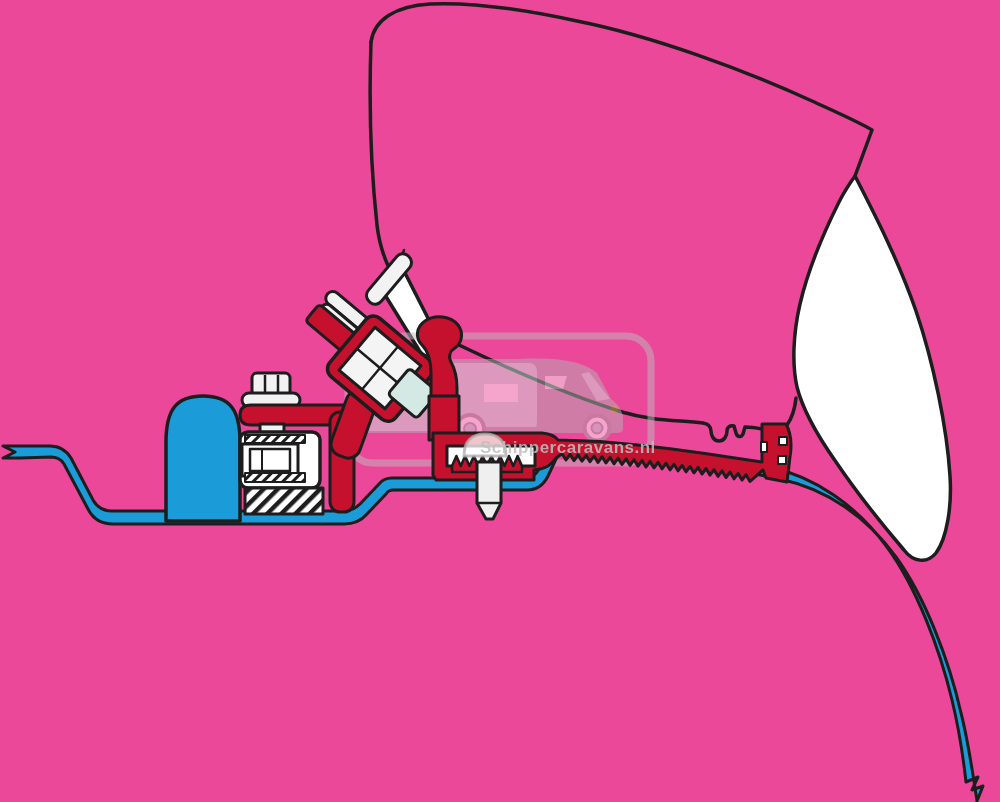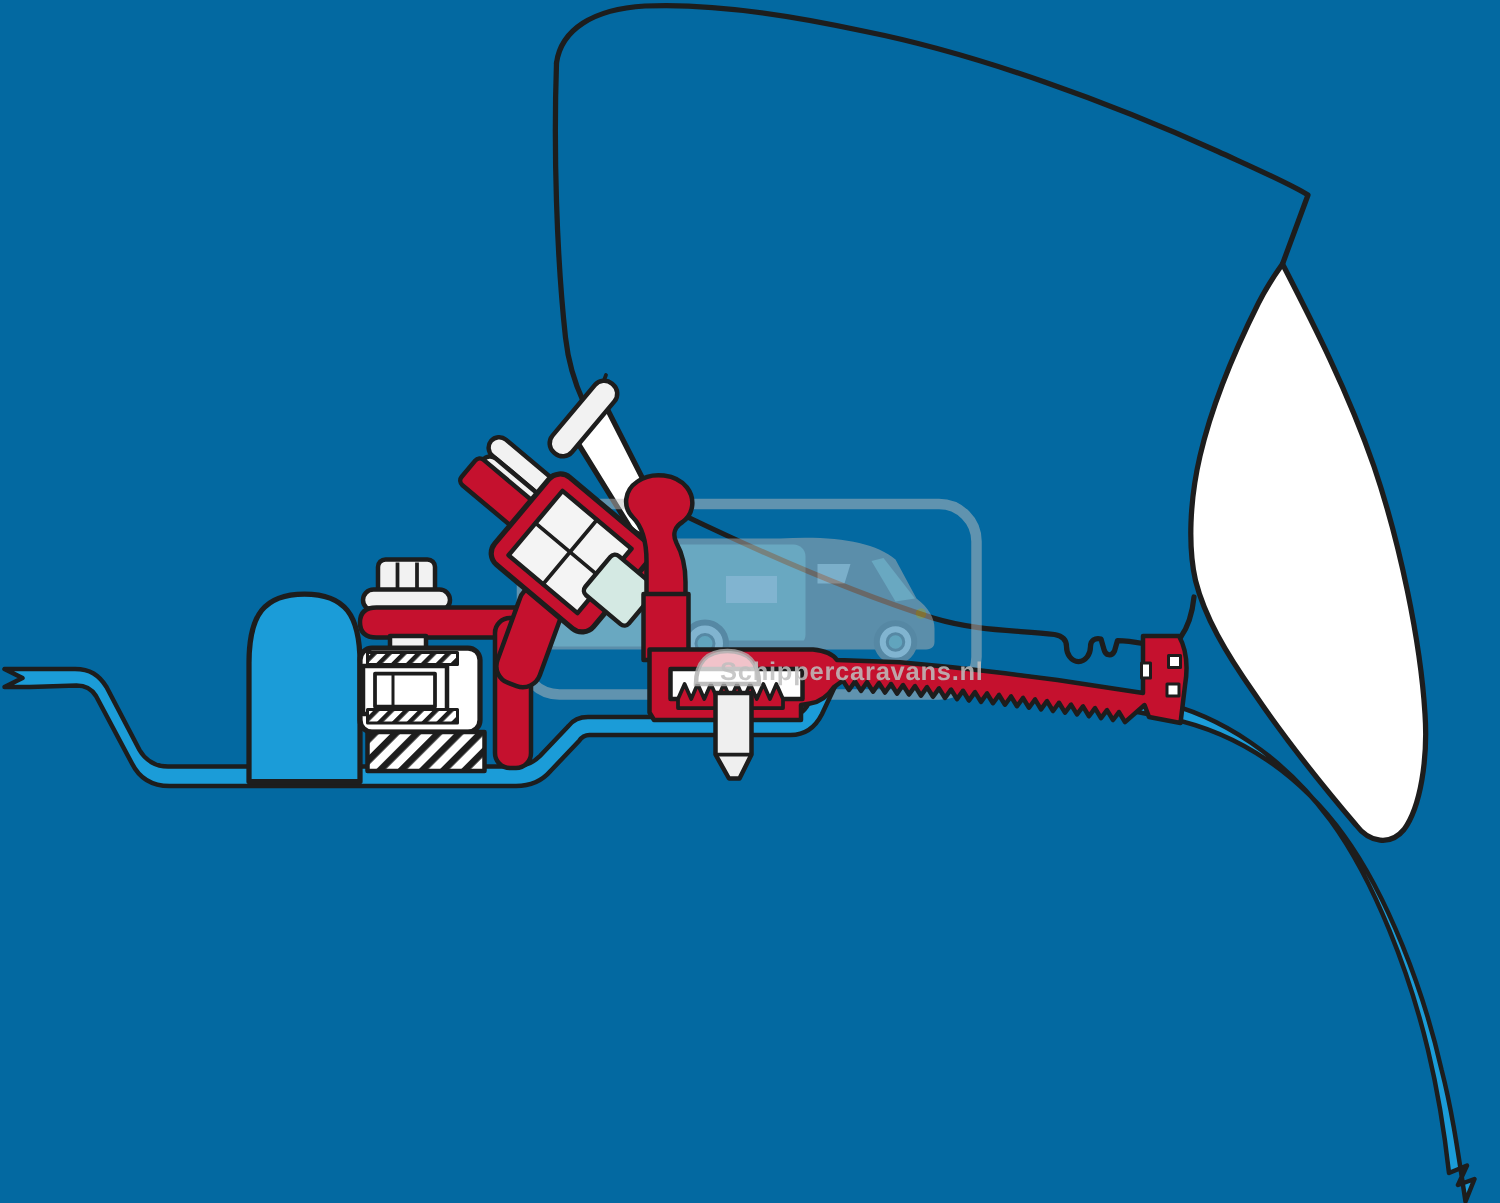--- a/index.html
+++ b/index.html
@@ -1,16 +1,16 @@
 <!DOCTYPE html>
 <html><head>
 <meta charset="utf-8">
 <style>
   html,body{margin:0;padding:0;background:#ffffff;}
-  #stage{position:relative;width:1000px;height:802px;background:#0369a1;overflow:hidden;
+  #stage{position:relative;width:1000px;height:802px;background:#ec4899;overflow:hidden;
          font-family:"Liberation Sans", sans-serif;}
   #stage svg{position:absolute;left:0;top:0;}
   .wm-text{font-family:"Liberation Sans", sans-serif;font-size:17px;font-weight:bold;
            fill:#bfbfbf;opacity:.85;letter-spacing:.5px;}
 </style>
 </head>
 <body>
 
 <div id="stage">
 <svg width="1000" height="802" viewBox="0 0 1000 802">

